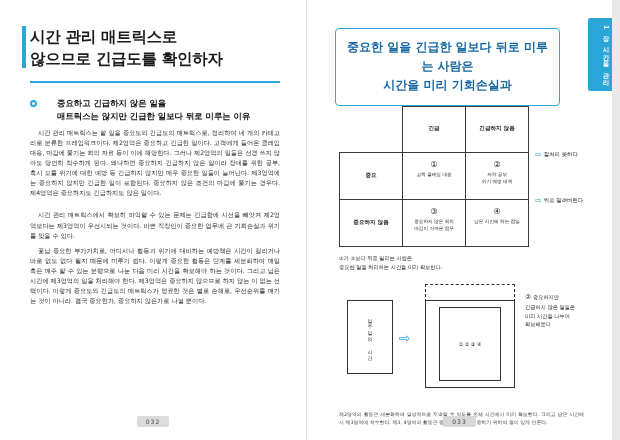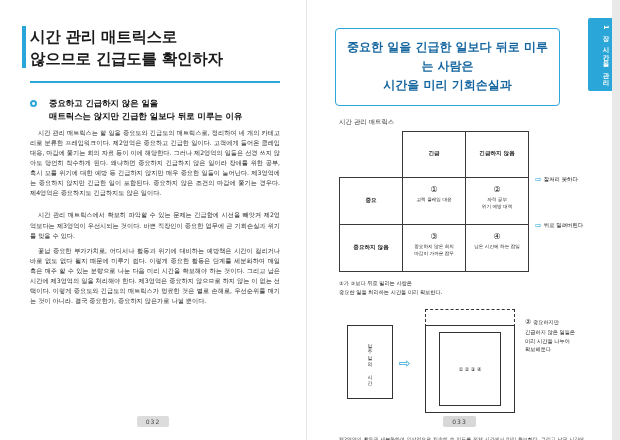--- a/index.html
+++ b/index.html
@@ -35,21 +35,21 @@
     line-height:1.45;
     font-weight:bold;
     color:#1a1a1a;
     letter-spacing:-0.3px;
   }
   .rule{
     margin:10px 0 14px 0;height:2px;background:#2aa6d8;width:100%;
   }
   .sec{margin-bottom:12px;}
   .sec-head{
-    display:flex;align-items:flex-start;gap:12px;
+    display:flex;align-items:flex-start;gap:20px;
     margin-bottom:6px;
   }
   .bullet{
     flex:0 0 auto;width:7px;height:7px;border-radius:50%;
     border:2px solid #2aa6d8;margin-top:3px;box-sizing:border-box;
   }
   .sec-head-text{
     font-size:8.4px;font-weight:bold;color:#0f0f0f;line-height:1.5;
   }
   p.body{
@@ -212,21 +212,20 @@
 
     <div class="tab">
       <span>1장 시간을 관리</span>
     </div>
 
     <div class="callout">
       <span>중요한 일을 긴급한 일보다 뒤로 미루는 사람은</span><br>
       <span>시간을 미리 기회손실과</span>
     </div>
 
-    <div class="fig-label">시간 관리 매트릭스</div>
 
     <div class="matrix-wrap">
       <table class="matrix">
         <tbody>
             <tr>
           <td class="corner"></td>
           <td class="hdr">긴급</td>
           <td class="hdr">긴급하지 않음</td>
         </tr>
         <tr>

